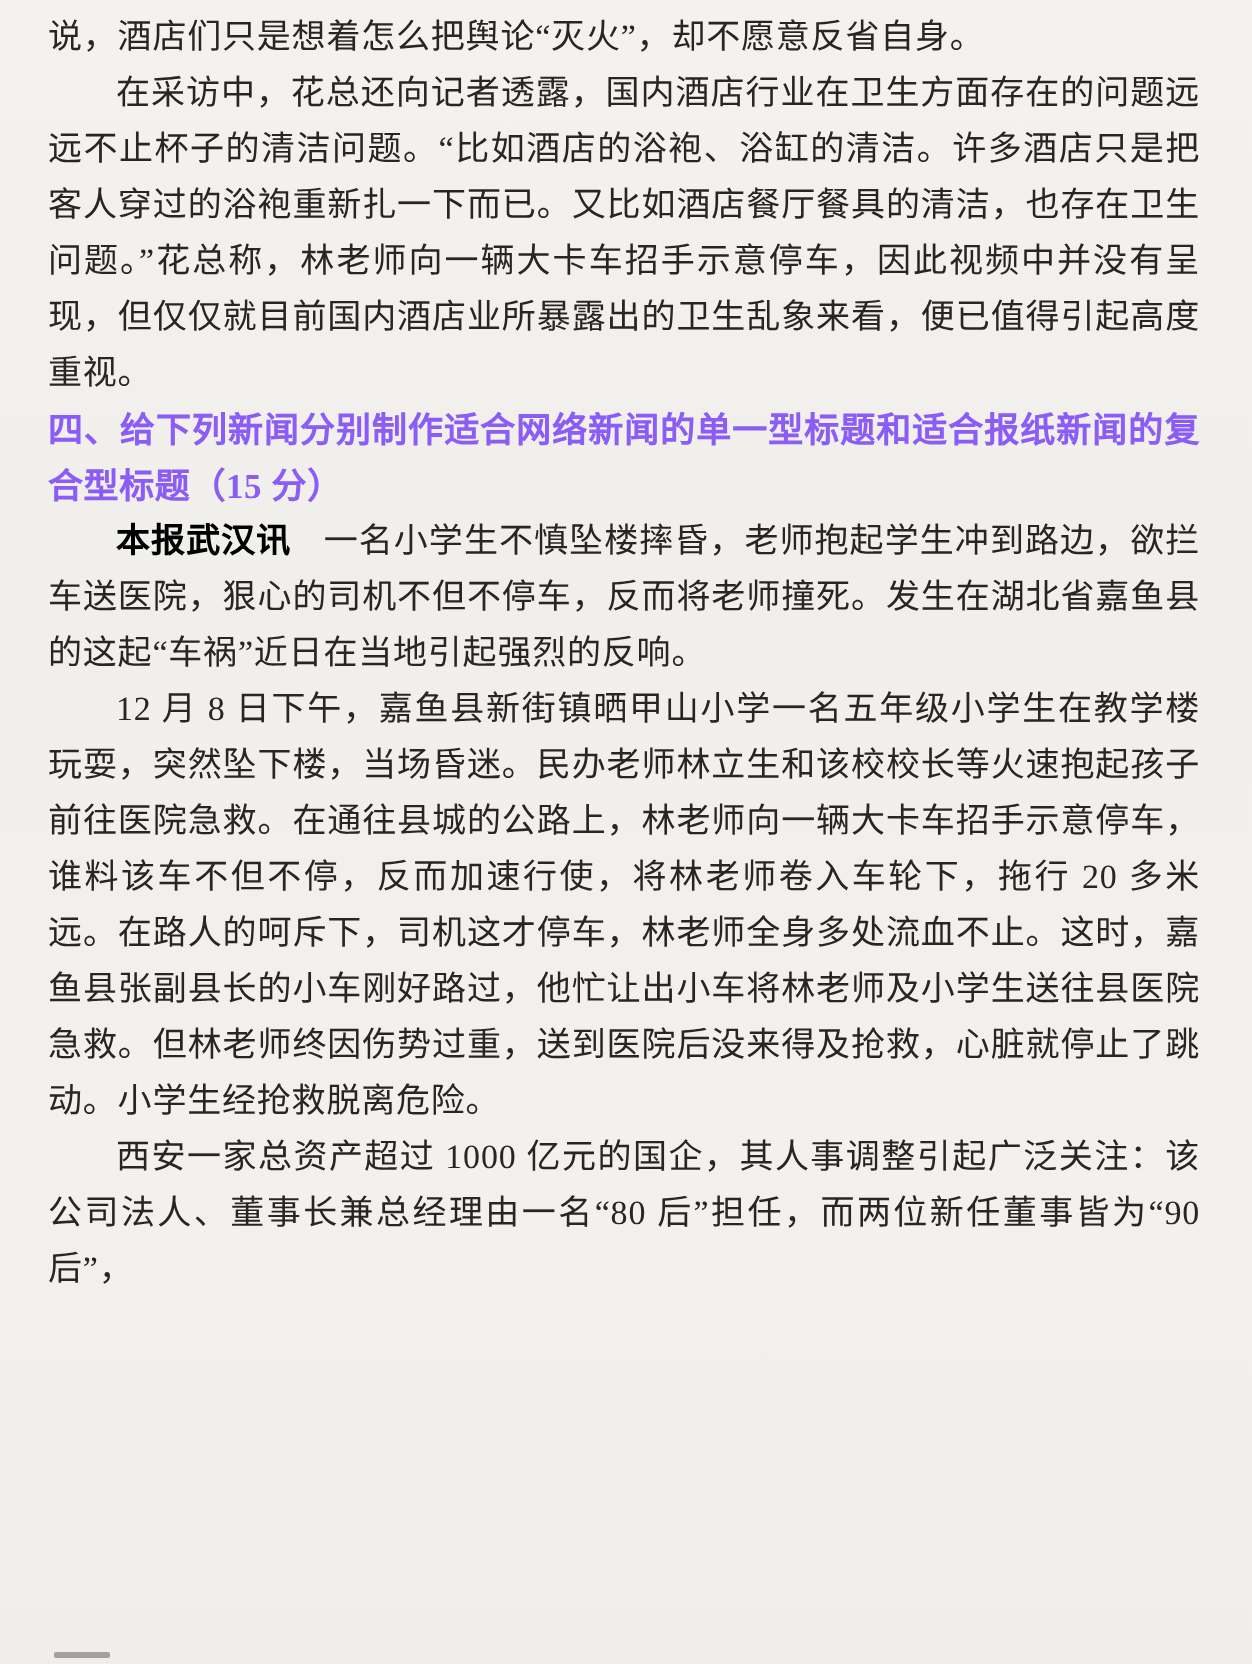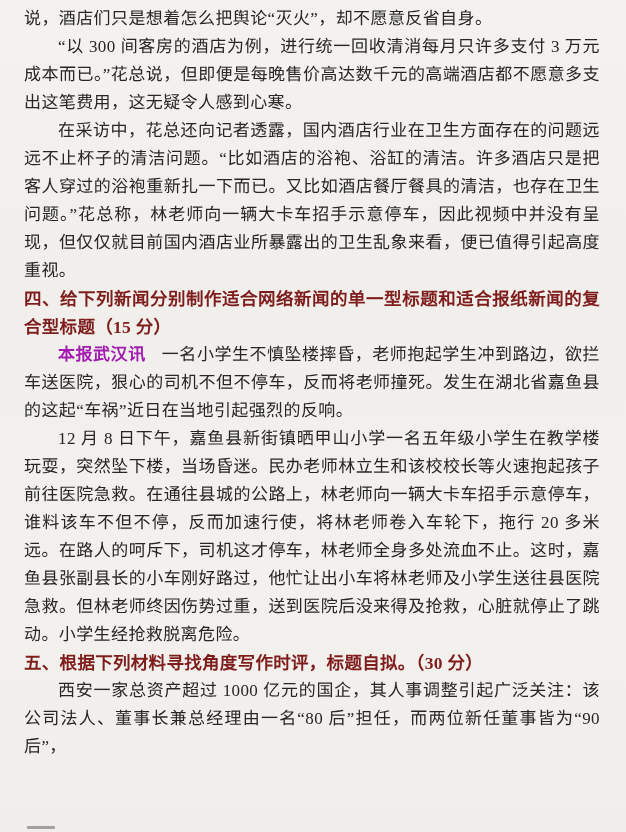--- a/index.html
+++ b/index.html
@@ -27,27 +27,27 @@
   }
   .page p, .page h2 {
     margin: 0;
     padding: 0;
   }
   .ind { text-indent: 2em; }
   .cont { text-indent: 0; }
   .head {
     font-size: 17.5px;
     font-weight: 700;
-    color: #7f1d1d;
+    color: #8b5cf6;
     letter-spacing: 0.3px;
     font-family: Liberation Serif, serif;
   }
   .lead {
     font-weight: 700;
-    color: #a21caf;
+    color: #000000;
     margin-right: 0.95em;
   }
   .smudge {
     position: absolute;
     left: 27px;
     top: 826px;
     width: 28px;
     height: 3px;
     background: #8e8d89;
     border-radius: 1px;
@@ -55,31 +55,29 @@
   }
 </style>
 </head>
 <body>
 
 <div class="page">
 
   <p class="cont">说，酒店们只是想着怎么把舆论“灭火”，却不愿意反省自身。</p>
 
 
-  <p class="ind">“以 300 间客房的酒店为例，进行统一回收清消每月只许多支付 3 万元成本而已。”花总说，但即便是每晚售价高达数千元的高端酒店都不愿意多支出这笔费用，这无疑令人感到心寒。</p>
 
   <p class="ind">在采访中，花总还向记者透露，国内酒店行业在卫生方面存在的问题远远不止杯子的清洁问题。“比如酒店的浴袍、浴缸的清洁。许多酒店只是把客人穿过的浴袍重新扎一下而已。又比如酒店餐厅餐具的清洁，也存在卫生问题。”花总称，林老师向一辆大卡车招手示意停车，因此视频中并没有呈现，但仅仅就目前国内酒店业所暴露出的卫生乱象来看，便已值得引起高度重视。</p>
 
   <h2 class="head">四、给下列新闻分别制作适合网络新闻的单一型标题和适合报纸新闻的复合型标题（15 分）</h2>
 
   <p class="ind">
     <span class="lead">本报武汉讯</span><span>一名小学生不慎坠楼摔昏，老师抱起学生冲到路边，欲拦车送医院，狠心的司机不但不停车，反而将老师撞死。发生在湖北省嘉鱼县的这起“车祸”近日在当地引起强烈的反响。</span>
   </p>
 
   <p class="ind">12 月 8 日下午，嘉鱼县新街镇晒甲山小学一名五年级小学生在教学楼玩耍，突然坠下楼，当场昏迷。民办老师林立生和该校校长等火速抱起孩子前往医院急救。在通往县城的公路上，林老师向一辆大卡车招手示意停车，谁料该车不但不停，反而加速行使，将林老师卷入车轮下，拖行 20 多米远。在路人的呵斥下，司机这才停车，林老师全身多处流血不止。这时，嘉鱼县张副县长的小车刚好路过，他忙让出小车将林老师及小学生送往县医院急救。但林老师终因伤势过重，送到医院后没来得及抢救，心脏就停止了跳动。小学生经抢救脱离危险。</p>
 
-  <h2 class="head">五、根据下列材料寻找角度写作时评，标题自拟。（30 分）</h2>
 
   <p class="ind">西安一家总资产超过 1000 亿元的国企，其人事调整引起广泛关注：该公司法人、董事长兼总经理由一名“80 后”担任，而两位新任董事皆为“90 后”，</p>
 
   <div class="smudge"></div>
 
 </div>
 
 </body></html>

